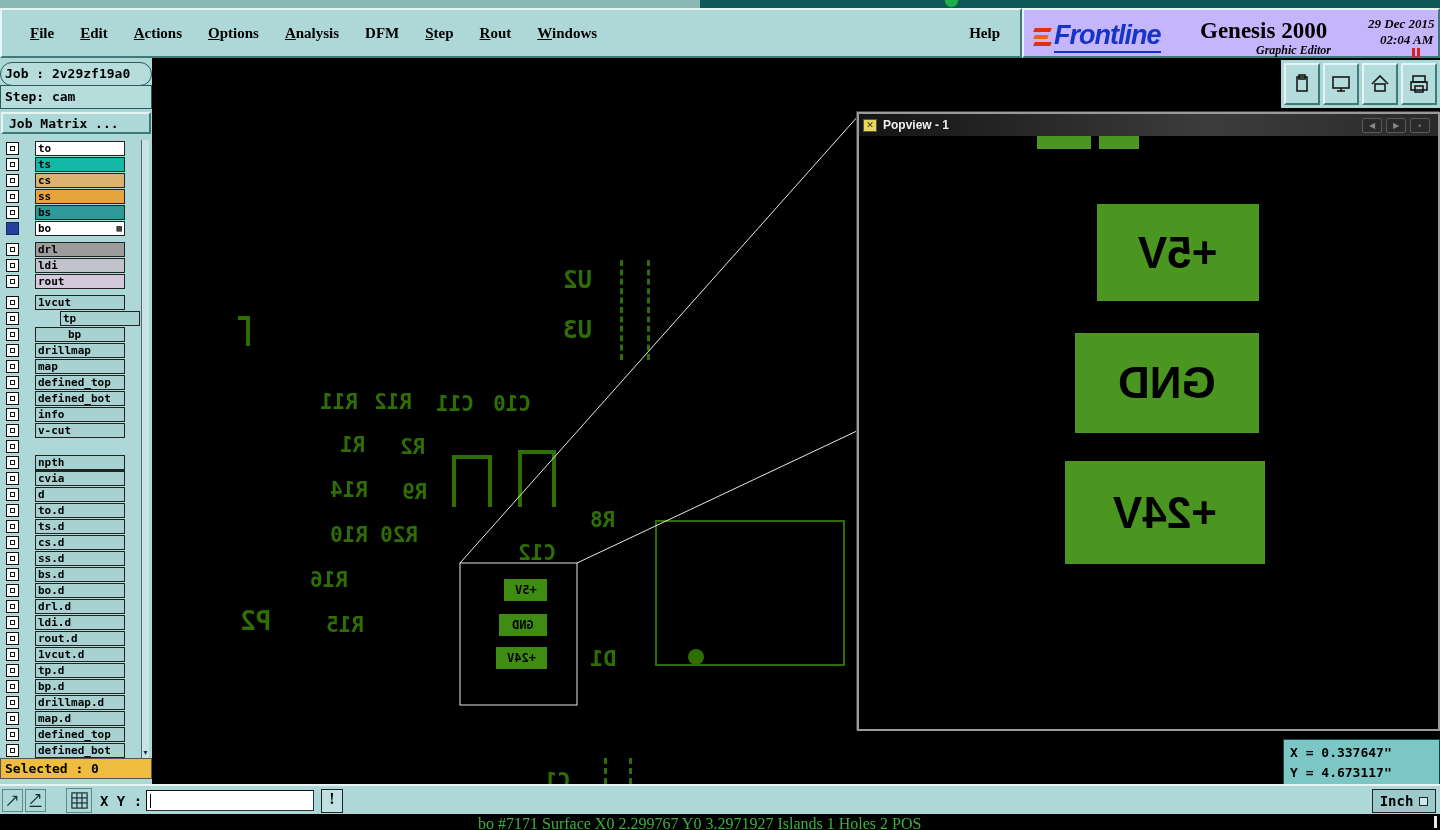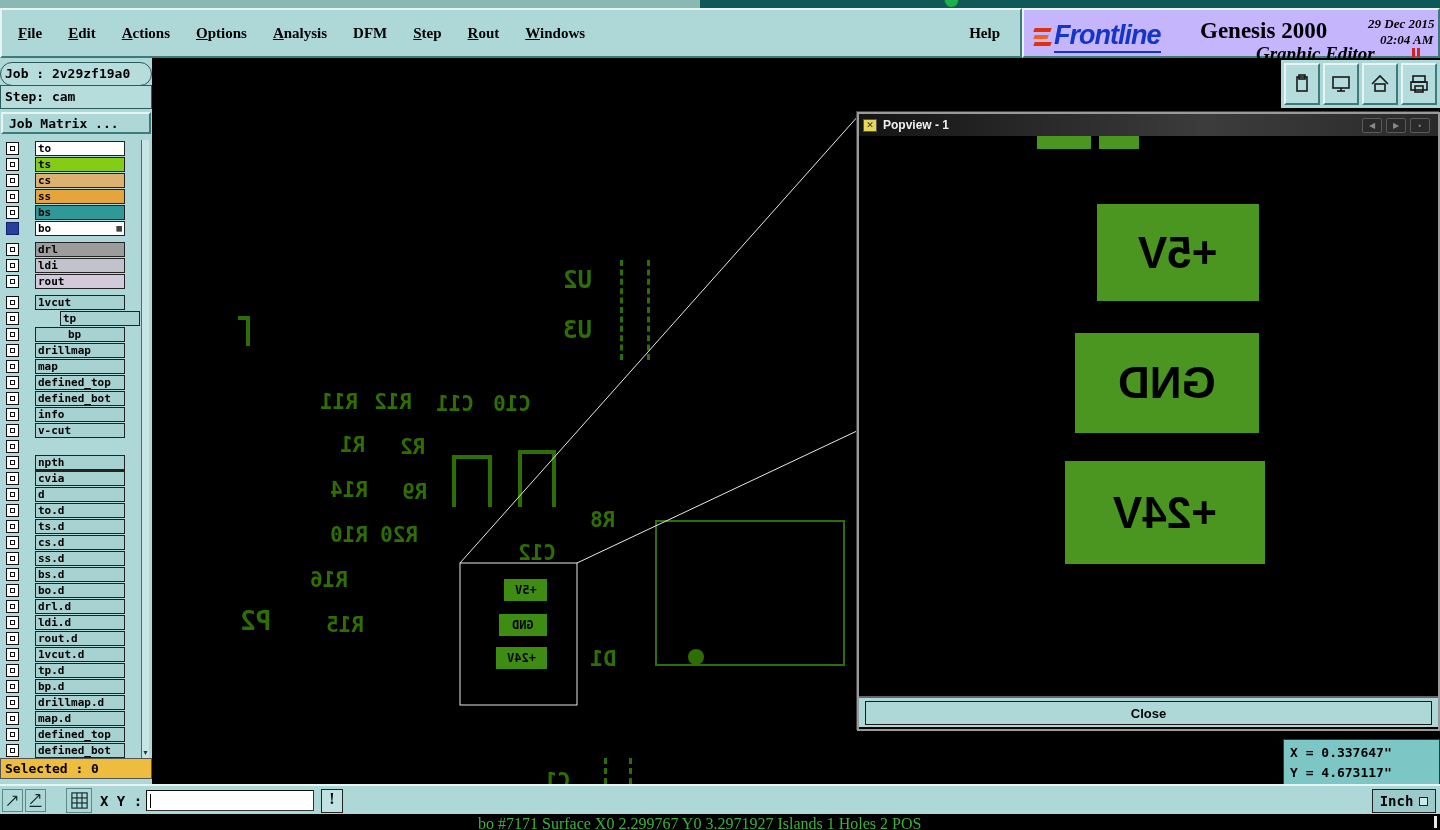--- a/index.html
+++ b/index.html
@@ -18,35 +18,35 @@
   .top-strip{position:absolute;left:0;top:0;width:1440px;height:8px;background:#8cb8b4;overflow:hidden;}
   .top-strip .dark-seg{position:absolute;left:700px;top:0;width:740px;height:8px;background:#0e5858;}
   .top-strip .mini-circle{position:absolute;left:944px;top:-7px;width:15px;height:15px;border-radius:50%;background:#1fae4f;border:1px solid #0a6a30;}
 
   
   .header{position:absolute;left:0;top:8px;width:1440px;height:50px;}
   .menubar{position:absolute;left:0;top:0;width:1022px;height:50px;background:var(--teal);
     border-top:2px solid var(--teal-light);border-left:2px solid var(--teal-light);
     border-bottom:2px solid var(--teal-dark);border-right:2px solid var(--teal-dark);
     display:flex;align-items:center;}
-  .menu-items{display:flex;gap:26px;padding-left:16px;}
+  .menu-items{display:flex;gap:26px;padding-left:28px;}
   .menu-item{font-family:"Liberation Serif",serif;font-weight:bold;font-size:15px;color:#000;cursor:default;white-space:nowrap;}
   .menu-help{position:absolute;right:20px;top:15px;font-family:"Liberation Serif",serif;font-weight:bold;font-size:15px;}
   .brand{position:absolute;left:1022px;top:0;width:418px;height:50px;background:#c4b5fd;
     border-top:2px solid var(--teal-light);border-left:2px solid var(--teal-light);
     border-bottom:2px solid var(--teal-dark);border-right:2px solid var(--teal-dark);}
   .logo{position:absolute;left:10px;top:10px;display:flex;align-items:center;}
   .logo-bars{display:inline-flex;flex-direction:column;gap:3px;margin-right:3px;}
   .logo-bars i{display:block;width:17px;height:4px;background:#e03010;transform:skewX(-20deg);}
   .logo-bars i:nth-child(2){width:14px;background:#f06020;}
   .logo-text{font-size:27px;font-weight:bold;font-style:italic;color:#1535c8;letter-spacing:-1px;border-bottom:2px solid #1535c8;}
   .product{position:absolute;left:176px;top:8px;font-family:"Liberation Serif",serif;font-weight:bold;font-size:23px;}
   .bdate{position:absolute;left:344px;top:6px;font-family:"Liberation Serif",serif;font-style:italic;font-weight:bold;font-size:13px;white-space:nowrap;}
   .btime{position:absolute;left:356px;top:22px;font-family:"Liberation Serif",serif;font-style:italic;font-weight:bold;font-size:13px;}
-  .bsub{position:absolute;left:232px;top:33px;font-family:"Liberation Serif",serif;font-style:italic;font-weight:bold;font-size:19px;}
+  .bsub{position:absolute;left:232px;top:33px;font-family:"Liberation Serif",serif;font-style:italic;font-weight:bold;font-size:12px;}
   .pause{position:absolute;left:388px;top:38px;display:flex;gap:2px;}
   .pause i{display:block;width:3px;height:9px;background:#d42020;}
 
   
   .sidebar{position:absolute;left:0;top:58px;width:152px;height:726px;background:var(--teal);}
   .job-box{position:absolute;left:0;width:152px;height:24px;background:#b6dcdc;border:1px solid #2a5a5a;
     font-family:"DejaVu Sans Mono",monospace;font-weight:bold;font-size:13px;line-height:22px;padding-left:4px;}
   .job-box.j1{top:4px;border-radius:12px;}
   .job-box.j2{top:27px;}
   .job-matrix{position:absolute;left:1px;top:54px;width:150px;height:22px;background:var(--teal);
@@ -188,21 +188,21 @@
       <div class="layer-row">
         <span class="layer-cb">
           <span class="layer-cb-in"></span>
         </span>
         <span class="layer-chip" style="background: rgb(255, 255, 255);">to</span>
       </div>
       <div class="layer-row">
         <span class="layer-cb">
           <span class="layer-cb-in"></span>
         </span>
-        <span class="layer-chip" style="background: #84cc16;">ts</span>
+        <span class="layer-chip" style="background: #14b8a6;">ts</span>
       </div>
       <div class="layer-row">
         <span class="layer-cb">
           <span class="layer-cb-in"></span>
         </span>
         <span class="layer-chip" style="background: rgb(220, 178, 110);">cs</span>
       </div>
       <div class="layer-row">
         <span class="layer-cb">
           <span class="layer-cb-in"></span>
@@ -518,23 +518,20 @@
       <div class="pv-pad" style="left: 238px; top: 68px; width: 162px; height: 97px;">
         <span class="mir" style="font-size: 44px;">+5V</span>
       </div>
       <div class="pv-pad" style="left: 216px; top: 197px; width: 184px; height: 100px;">
         <span class="mir" style="font-size: 44px;">GND</span>
       </div>
       <div class="pv-pad" style="left: 206px; top: 325px; width: 200px; height: 103px;">
         <span class="mir" style="font-size: 44px;">+24V</span>
       </div>
     </div>
-  <div class="pv-close-strip">
-    <button class="pv-close">Close</button>
-  </div>
 </div>
 
 <div class="coords">
   <div>X = 0.337647"</div>
   <div>Y = 4.673117"</div>
 </div>
 
 <div class="bottom-bar">
   <div class="bb-icon i1">
     <svg width="17" height="17" viewBox="0 0 20 20">

